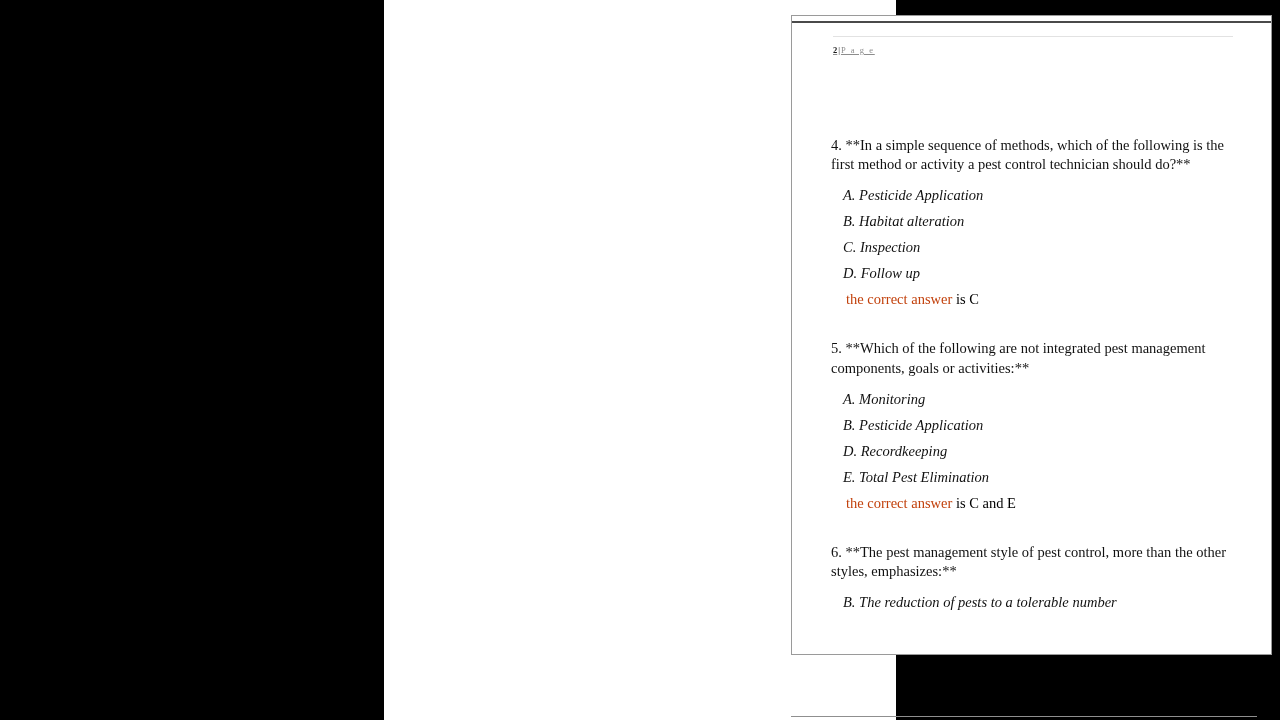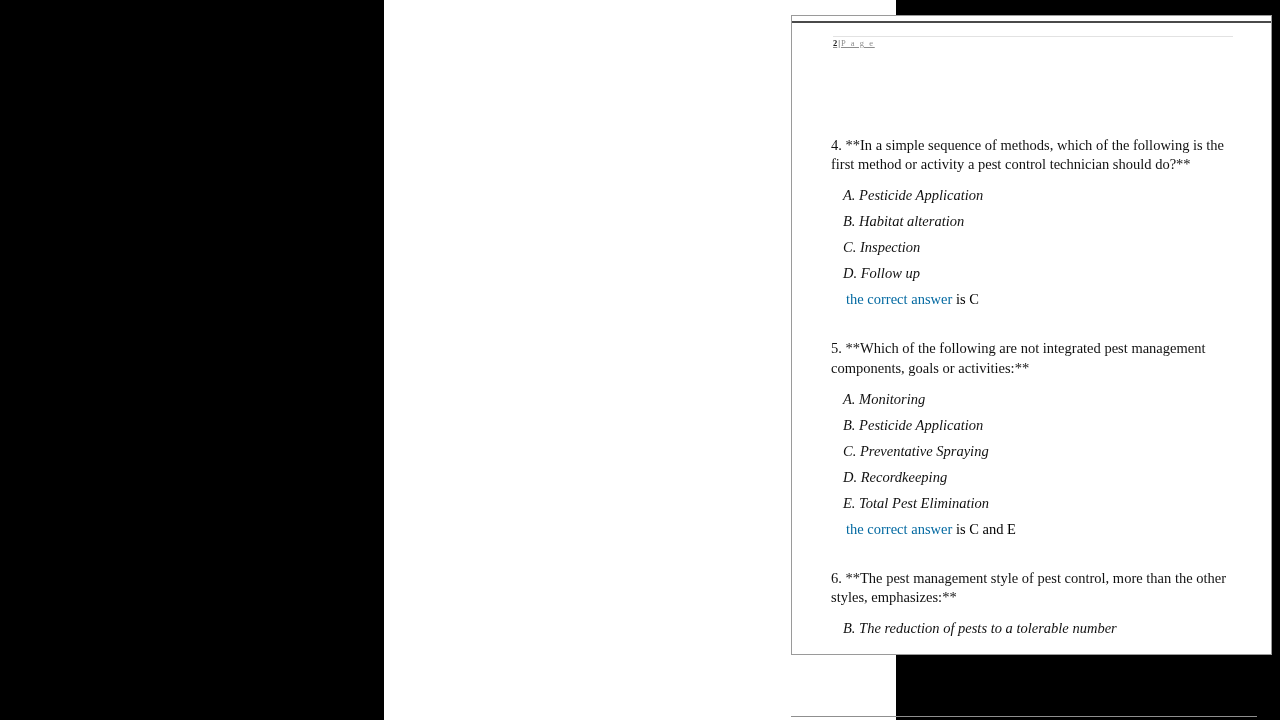--- a/index.html
+++ b/index.html
@@ -57,21 +57,21 @@
     left: 41px;
     top: 20px;
     width: 400px;
   }
   #header-rule {
     width: 400px;
     height: 1px;
     background: #e2e2e2;
   }
   #header-label {
-    margin-top: 1px;
+    margin-top: 8px;
     font-size: 8.5px;
     color: #8d8d8d;
     white-space: nowrap;
     text-decoration: underline;
   }
   #header-label .pg-num {
     color: #1b1b1b;
     font-weight: bold;
     letter-spacing: 0;
   }
@@ -116,21 +116,21 @@
     padding-top: 7px;
     padding-left: 12px;
   }
   .answer-line {
     font-size: 14.5px;
     line-height: 19px;
     padding-top: 7px;
     padding-left: 15px;
   }
   .answer-line .answer-tag {
-    color: #0369a1;
+    color: #c2410c;
   }
   .answer-line .answer-value {
     color: #000000;
   }
 
   
   .question-stem + .option-list {
     margin-top: 5px;
   }
 
@@ -175,21 +175,20 @@
           <div class="answer-line">
             <span class="answer-tag">the correct answer</span><span class="answer-value"> is C</span>
           </div>
         </div>
 
         <div class="question-block">
           <div class="question-stem">5. **Which of the following are not integrated pest management components, goals or activities:**</div>
           <ul class="option-list">
             <li class="option-item">A. Monitoring</li>
             <li class="option-item">B. Pesticide Application</li>
-            <li class="option-item">C. Preventative Spraying</li>
             <li class="option-item">D. Recordkeeping</li>
             <li class="option-item">E. Total Pest Elimination</li>
           </ul>
           <div class="answer-line">
             <span class="answer-tag">the correct answer</span><span class="answer-value"> is C and E</span>
           </div>
         </div>
 
         <div class="question-block">
           <div class="question-stem">6. **The pest management style of pest control, more than the other styles, emphasizes:**</div>

